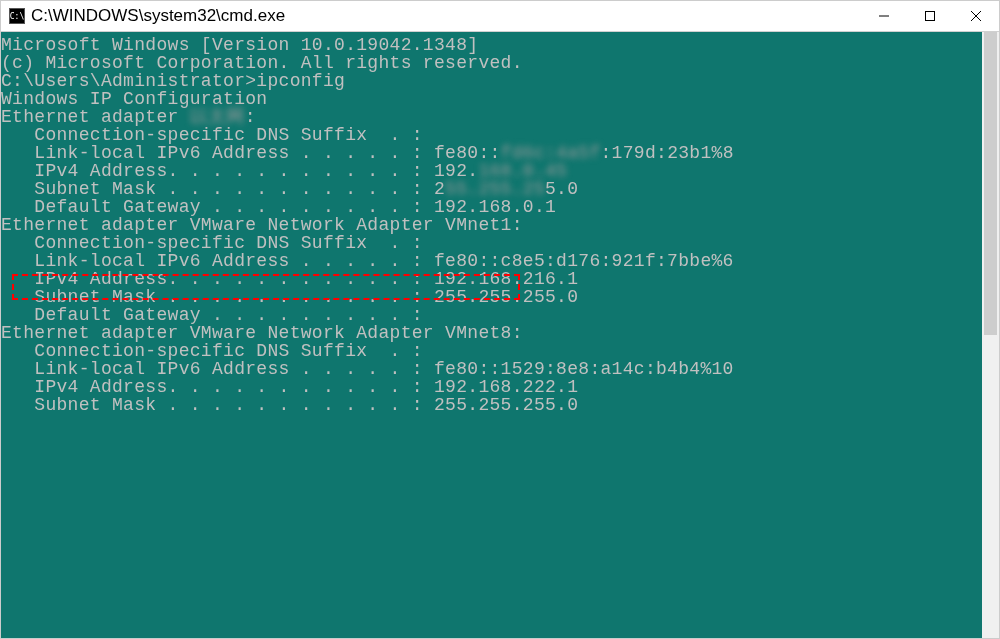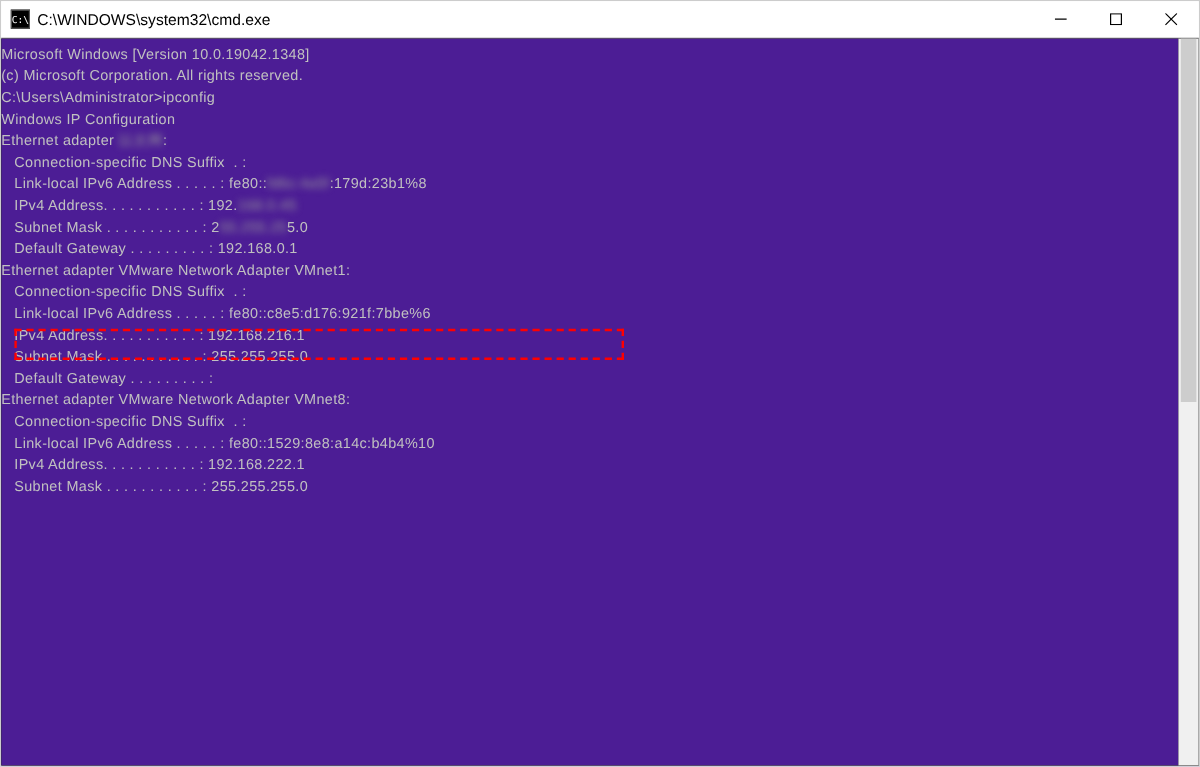--- a/index.html
+++ b/index.html
@@ -37,21 +37,21 @@
       border: 1px solid #555;
       display: flex;
       align-items: center;
       justify-content: center;
       color: #fff;
       font-size: 8px;
       font-family: monospace;
     }
     .title-text {
       flex: 1;
-      font-size: 13px;
+      font-size: 17px;
       font-family: 'Segoe UI', Tahoma, sans-serif;
       color: #000;
     }
     .window-controls {
       display: flex;
       height: 100%;
     }
     .win-btn {
       width: 46px;
       height: 100%;
@@ -68,28 +68,28 @@
     }
     .terminal-container {
       flex: 1;
       display: flex;
       background: #000;
       overflow: hidden;
       position: relative;
     }
     .terminal {
       flex: 1;
-      background: #4c1d95;
+      background: #0f766e;
       color: #c0c0c0;
       padding: 4px 0px;
-      font-size: 12px;
+      font-size: 18px;
       line-height: 18px;
       white-space: pre;
       overflow: hidden;
-      font-family: Liberation Sans, sans-serif;
+      font-family: Liberation Mono, monospace;
       letter-spacing: 0.3px;
       position: relative;
     }
     .scrollbar {
       width: 17px;
       background: #f0f0f0;
       position: relative;
     }
     .scrollbar-thumb {
       position: absolute;

